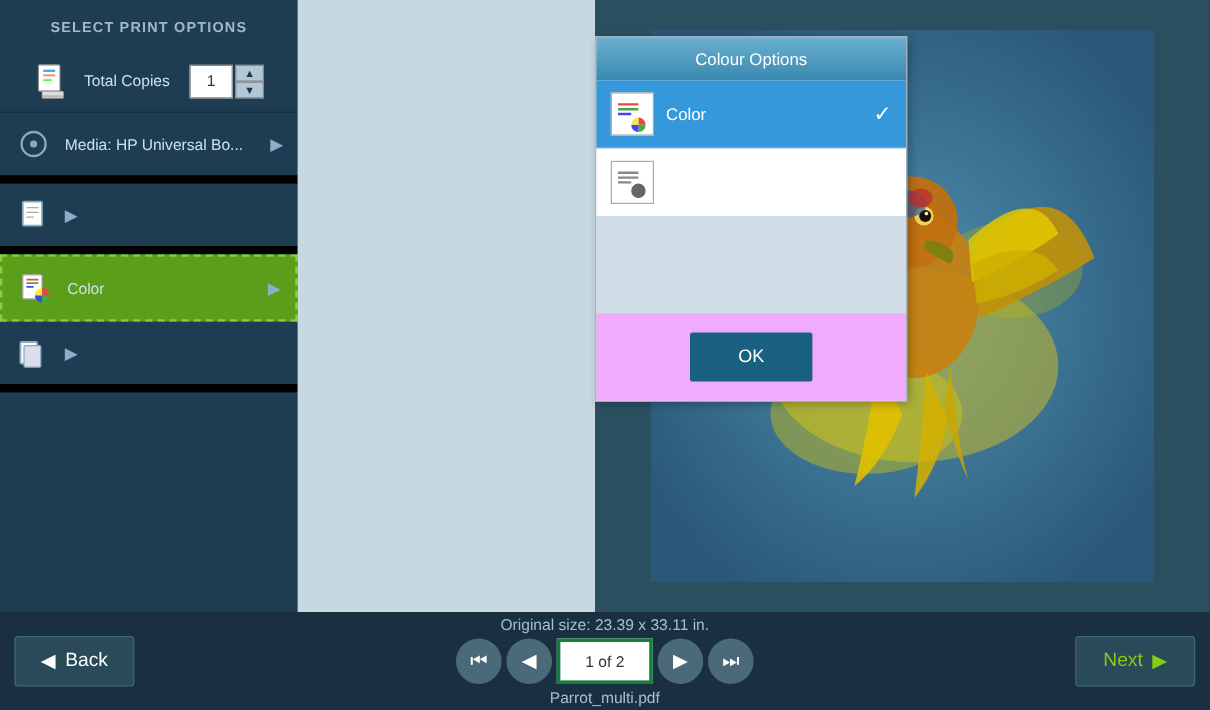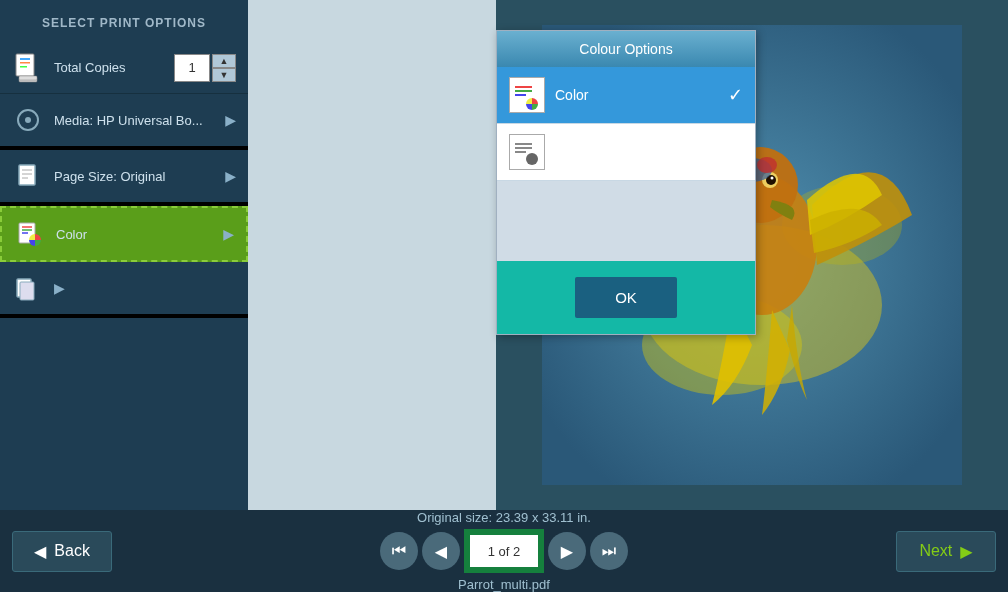--- a/index.html
+++ b/index.html
@@ -46,21 +46,21 @@
 
     .sidebar-item {
       display: flex;
       align-items: center;
       padding: 10px 12px;
       color: #cde0ec;
       font-size: 13px;
       cursor: pointer;
       position: relative;
       min-height: 52px;
-      border-bottom: 4px solid #000000;
+      border-bottom: 7px solid #000000;
     }
 
     .sidebar-item.active {
       background: #5a9e1a;
       border: 2px dashed #8acd3a;
     }
 
     .sidebar-item .item-icon {
       width: 32px;
       height: 32px;
@@ -78,21 +78,21 @@
 
     .sidebar-item .arrow {
       color: #8ab0c8;
       font-size: 14px;
     }
 
     
     .copies-row {
       display: flex;
       align-items: center;
-      padding: 8px 12px;
+      padding: 8px 28px;
       color: #cde0ec;
       font-size: 13px;
       min-height: 52px;
       border-bottom: 1px solid #16303f;
     }
 
     .copies-icon {
       width: 32px;
       height: 32px;
       margin-right: 10px;
@@ -194,21 +194,21 @@
     }
 
     .colour-options-body {
       background: #d0dce6;
       flex: 1;
       min-height: 80px;
     }
 
     .ok-area {
       padding: 16px;
-      background: #14b8a6;
+      background: #f0abfc;
       display: flex;
       justify-content: center;
       align-items: center;
     }
 
     .ok-btn {
       background: #1a6080;
       color: white;
       border: none;
       padding: 12px 40px;
@@ -291,21 +291,21 @@
       cursor: pointer;
       border-radius: 50%;
       display: flex;
       align-items: center;
       justify-content: center;
       font-size: 16px;
     }
 
     .page-input {
       background: white;
-      border: 6px solid #15803d;
+      border: 3px solid #15803d;
       color: #333;
       text-align: center;
       font-size: 13px;
       padding: 16px 12px;
       width: 80px;
       height: 38px;
     }
 
     .next-btn {
       background: #2a4a5a;
@@ -366,21 +366,20 @@
 
       <div class="sidebar-item">
         <div class="item-icon">
           <svg width="28" height="28" viewBox="0 0 28 28">
             <rect x="5" y="3" width="16" height="20" rx="1" fill="white" stroke="#8ab" stroke-width="1.5"></rect>
             <line x1="8" y1="8" x2="18" y2="8" stroke="#aaa" stroke-width="1"></line>
             <line x1="8" y1="12" x2="18" y2="12" stroke="#aaa" stroke-width="1"></line>
             <line x1="8" y1="16" x2="14" y2="16" stroke="#aaa" stroke-width="1"></line>
           </svg>
         </div>
-        <span class="item-label">Page Size: Original</span>
         <span class="arrow">▶</span>
       </div>
 
       <div class="sidebar-item active">
         <div class="item-icon">
           <svg width="28" height="28" viewBox="0 0 28 28">
             <rect x="3" y="3" width="16" height="20" rx="1" fill="white" stroke="#aaa" stroke-width="1"></rect>
             <line x1="6" y1="7" x2="16" y2="7" stroke="#e44" stroke-width="1.5"></line>
             <line x1="6" y1="10" x2="16" y2="10" stroke="#4a4" stroke-width="1.5"></line>
             <line x1="6" y1="13" x2="12" y2="13" stroke="#44e" stroke-width="1.5"></line>

